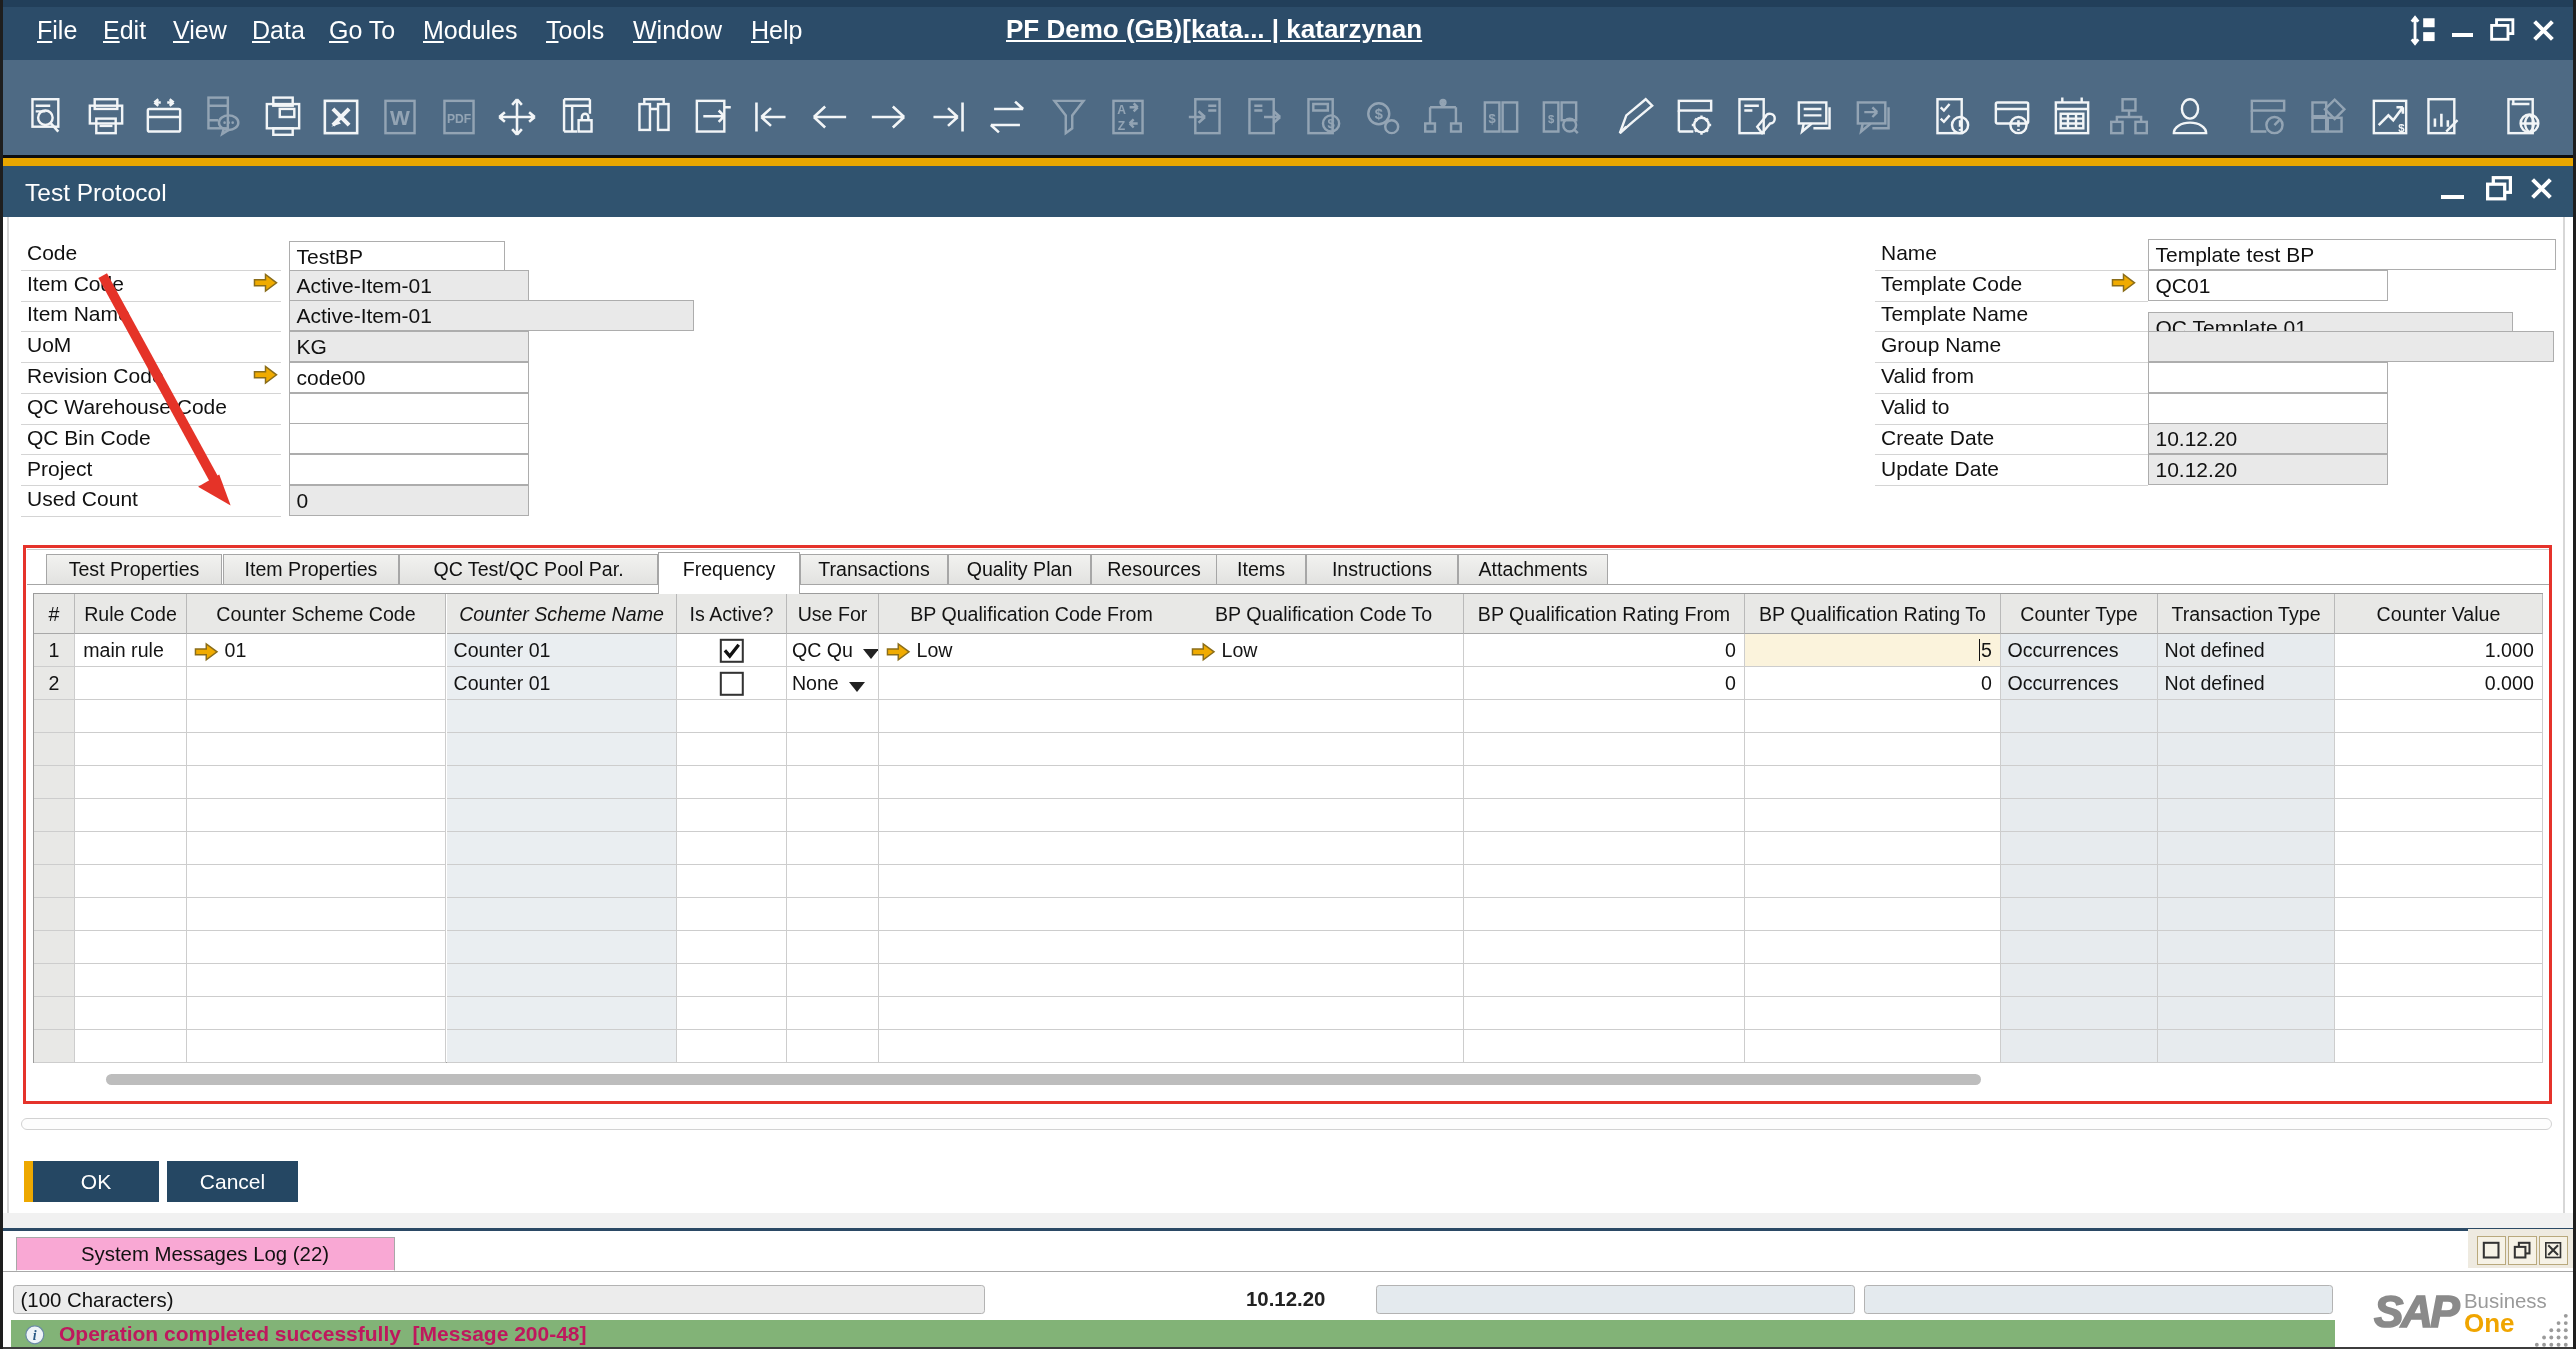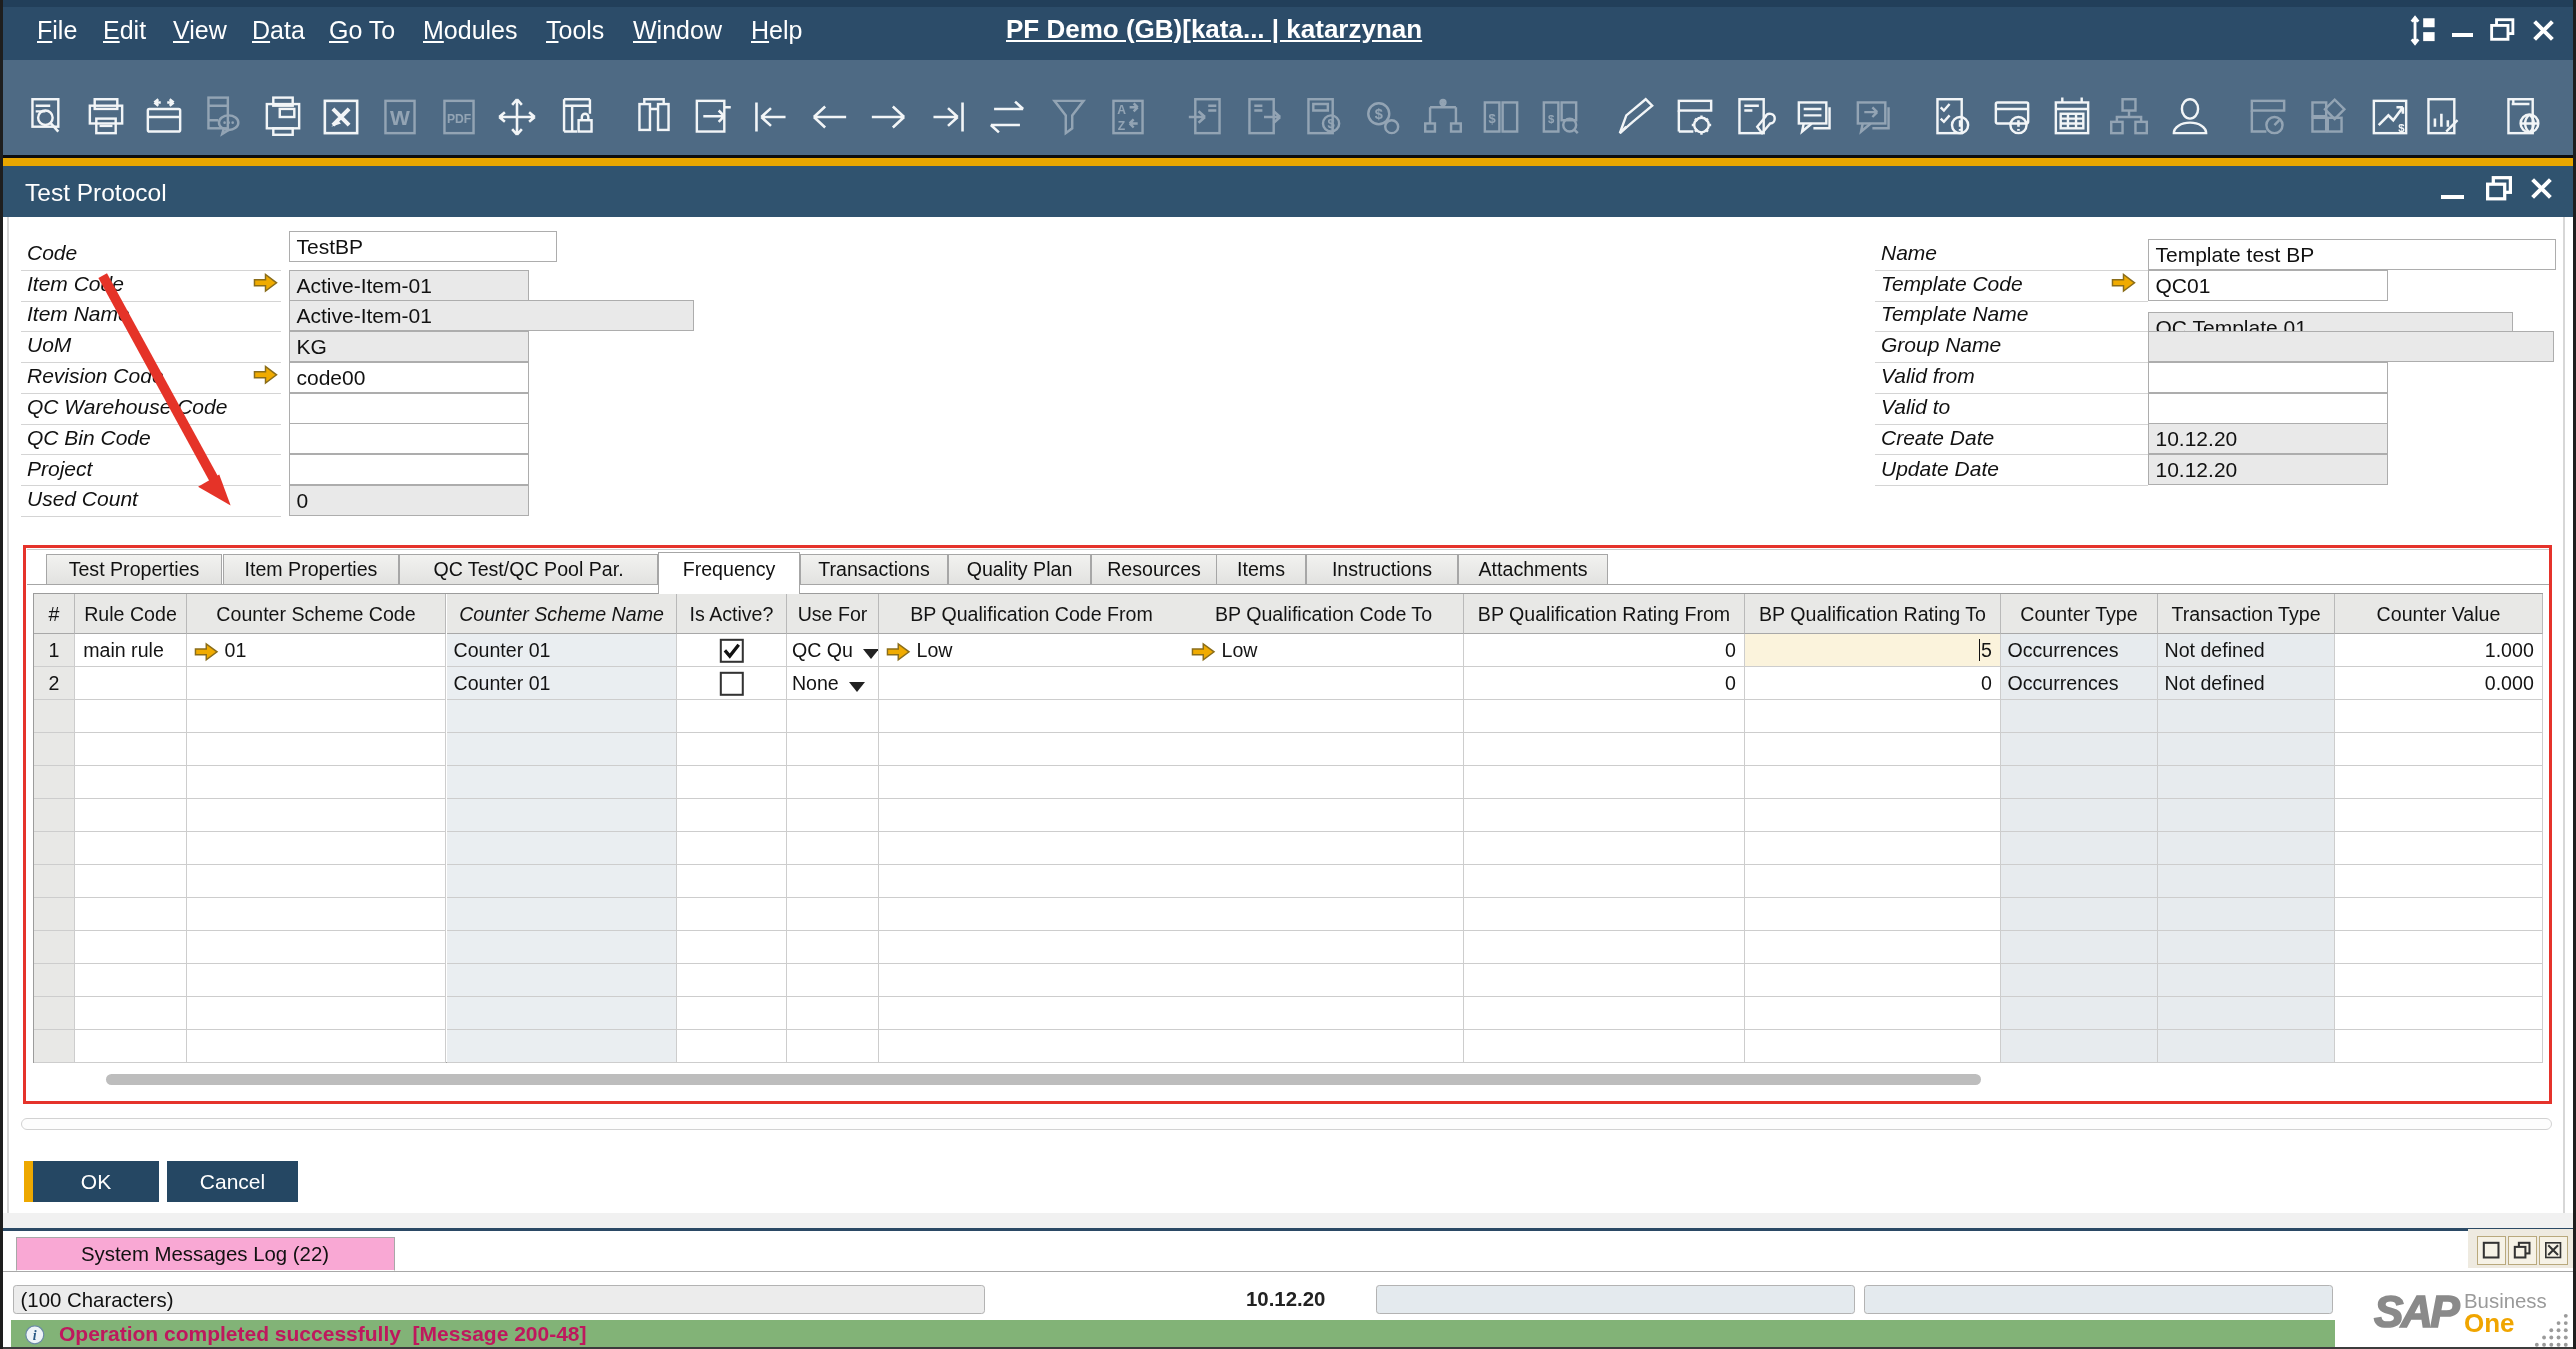--- a/index.html
+++ b/index.html
@@ -1,16 +1,16 @@
 <!DOCTYPE html>
 <html style="font-size:13px"><head><meta charset="utf-8"><style>
 *{margin:0;padding:0;box-sizing:border-box;}
 html,body{width:2576px;height:1349px;overflow:hidden;background:#fff;font-family:"Liberation Sans",sans-serif;}
 .abs{position:absolute;}
-.lbl{position:absolute;font-size:21px;color:#111;white-space:nowrap;font-style:italic;}
+.lbl{position:absolute;font-size:21px;color:#111;white-space:nowrap;}
 .inp{position:absolute;height:31px;border:0.8px solid #adadad;background:#fff;font-size:21px;color:#111;line-height:29px;padding-left:6.5px;white-space:nowrap;overflow:hidden;}
 .inp.dis{background:#e9e9e9;}
 .lline{position:absolute;height:0.8px;background:#d4d4d4;}
 .tab{position:absolute;top:554px;height:31px;border:0.8px solid #a6a6a6;border-bottom:0.8px solid #a6a6a6;font-size:19.6px;color:#111;background:linear-gradient(#f2f2f0,#e2e2e0);text-align:center;line-height:29px;}
 .tab.act{top:552px;height:42px;background:#fff !important;background-image:none !important;border-bottom:none;z-index:5;line-height:33px;}
 .hc{position:absolute;background:#e8e8e6;border-right:0.8px solid #b9b9b9;font-size:19.6px;color:#141414;text-align:center;overflow:hidden;white-space:nowrap;}
 .cell{position:absolute;border-right:0.8px solid #cdcdcd;border-bottom:0.8px solid #cdcdcd;font-size:19.6px;color:#141414;overflow:hidden;white-space:nowrap;}
 .num{text-align:right;padding-right:8.2px;}
 .btn{position:absolute;background:#254763;color:#fff;font-size:21px;text-align:center;}
 svg{position:absolute;overflow:visible;}
@@ -258,21 +258,21 @@
     <rect x="9" y="2" width="21" height="18" fill="none" stroke="#fff" stroke-width="4"></rect>
     <rect x="2" y="10" width="21" height="18" fill="#30536f" stroke="#fff" stroke-width="4"></rect>
   </svg>
 <svg style="left:2530px;top:178px;" width="23" height="21" viewBox="0 0 28 26">
     <path d="M3 2 L25 24 M25 2 L3 24" stroke="#fff" stroke-width="5" fill="none"></path>
   </svg>
 <div class="abs" style="left:6.5px;top:217px;width:2.4px;height:1011px;background:#d7d7d7;"></div>
 <div class="abs" style="left:2563px;top:217px;width:2.4px;height:1011px;background:#d7d7d7;"></div>
 <div class="lbl" style="left:27px;top:241px;">Code</div>
 <div class="lline" style="left:21px;top:270px;width:260px;"></div>
-<div class="inp" style="left:289px;top:231px;width:268px;">TestBP</div>
+<div class="inp" style="left:289px;top:241px;width:216px;">TestBP</div>
 <div class="lbl" style="left:27px;top:272px;">Item Code</div>
 <div class="lline" style="left:21px;top:301px;width:260px;"></div>
 <div class="inp dis" style="left:289px;top:270px;width:240px;">Active-Item-01</div>
 <div class="lbl" style="left:27px;top:302px;">Item Name</div>
 <div class="lline" style="left:21px;top:331px;width:260px;"></div>
 <div class="inp dis" style="left:289px;top:300px;width:405px;">Active-Item-01</div>
 <div class="lbl" style="left:27px;top:333px;">UoM</div>
 <div class="lline" style="left:21px;top:362px;width:260px;"></div>
 <div class="inp dis" style="left:289px;top:331px;width:240px;">KG</div>
 <div class="lbl" style="left:27px;top:364px;">Revision Code</div>

